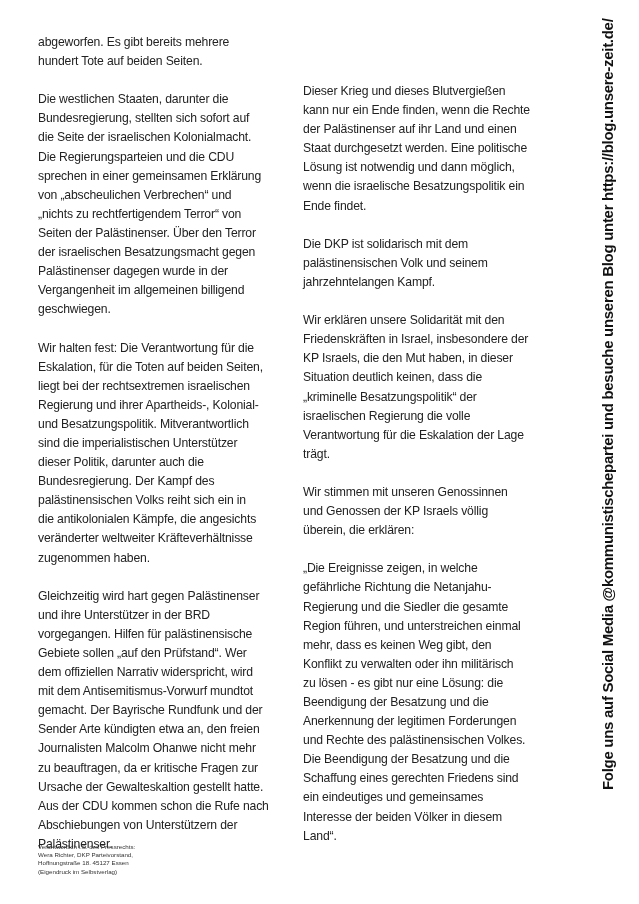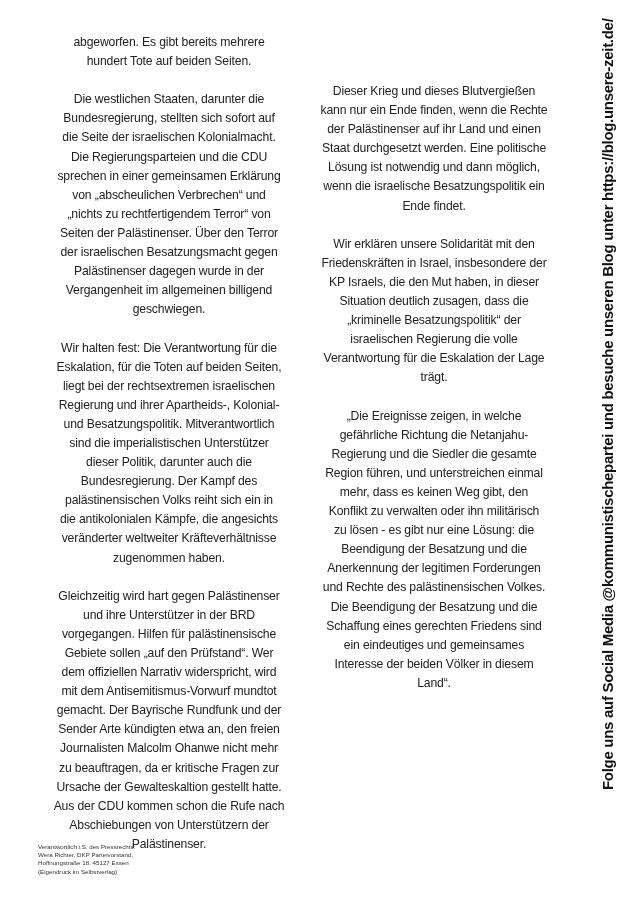--- a/index.html
+++ b/index.html
@@ -1,18 +1,18 @@
 <!DOCTYPE html>
 <html><head>
 <meta charset="utf-8">
 <style>
   html, body { margin: 0; padding: 0; background: #ffffff; }
   body { width: 639px; height: 904px; position: relative; overflow: hidden;
          font-family: "Liberation Sans", sans-serif; color: #222222; }
-  .col { position: absolute; top: 33px; width: 262px; font-size: 12.2px; line-height: 19.1px; letter-spacing: -0.15px; text-align: center; }
+  .col { position: absolute; top: 33px; width: 262px; font-size: 12.2px; line-height: 19.1px; letter-spacing: -0.15px; }
   .col-left { left: 38px; }
   .col-right { left: 303px; top: 82px; }
   .para { margin: 0 0 19.1px 0; white-space: pre-line; }
   .footer { position: absolute; left: 38px; top: 843px; font-size: 6.2px; line-height: 8.2px; color: #333333; white-space: pre-line; }
   .vertical { position: absolute; left: 599px; top: 790px; transform-origin: 0 0; transform: rotate(-90deg);
               white-space: nowrap; font-size: 15px; font-weight: bold; color: #111111; letter-spacing: -0.3px; }
 </style>
 </head>
 <body>
 
@@ -60,28 +60,34 @@
 </div>
 
 <div class="col col-right">
   <p class="para">Dieser Krieg und dieses Blutvergießen
 kann nur ein Ende finden, wenn die Rechte
 der Palästinenser auf ihr Land und einen
 Staat durchgesetzt werden. Eine politische
 Lösung ist notwendig und dann möglich,
 wenn die israelische Besatzungspolitik ein
 Ende findet.</p>
+  <p class="para">Die DKP ist solidarisch mit dem
+palästinensischen Volk und seinem
+jahrzehntelangen Kampf.</p>
   <p class="para">Wir erklären unsere Solidarität mit den
 Friedenskräften in Israel, insbesondere der
 KP Israels, die den Mut haben, in dieser
-Situation deutlich zusagen, dass die
+Situation deutlich keinen, dass die
 „kriminelle Besatzungspolitik“ der
 israelischen Regierung die volle
 Verantwortung für die Eskalation der Lage
 trägt.</p>
+  <p class="para">Wir stimmen mit unseren Genossinnen
+und Genossen der KP Israels völlig
+überein, die erklären:</p>
   <p class="para">„Die Ereignisse zeigen, in welche
 gefährliche Richtung die Netanjahu-
 Regierung und die Siedler die gesamte
 Region führen, und unterstreichen einmal
 mehr, dass es keinen Weg gibt, den
 Konflikt zu verwalten oder ihn militärisch
 zu lösen - es gibt nur eine Lösung: die
 Beendigung der Besatzung und die
 Anerkennung der legitimen Forderungen
 und Rechte des palästinensischen Volkes.

